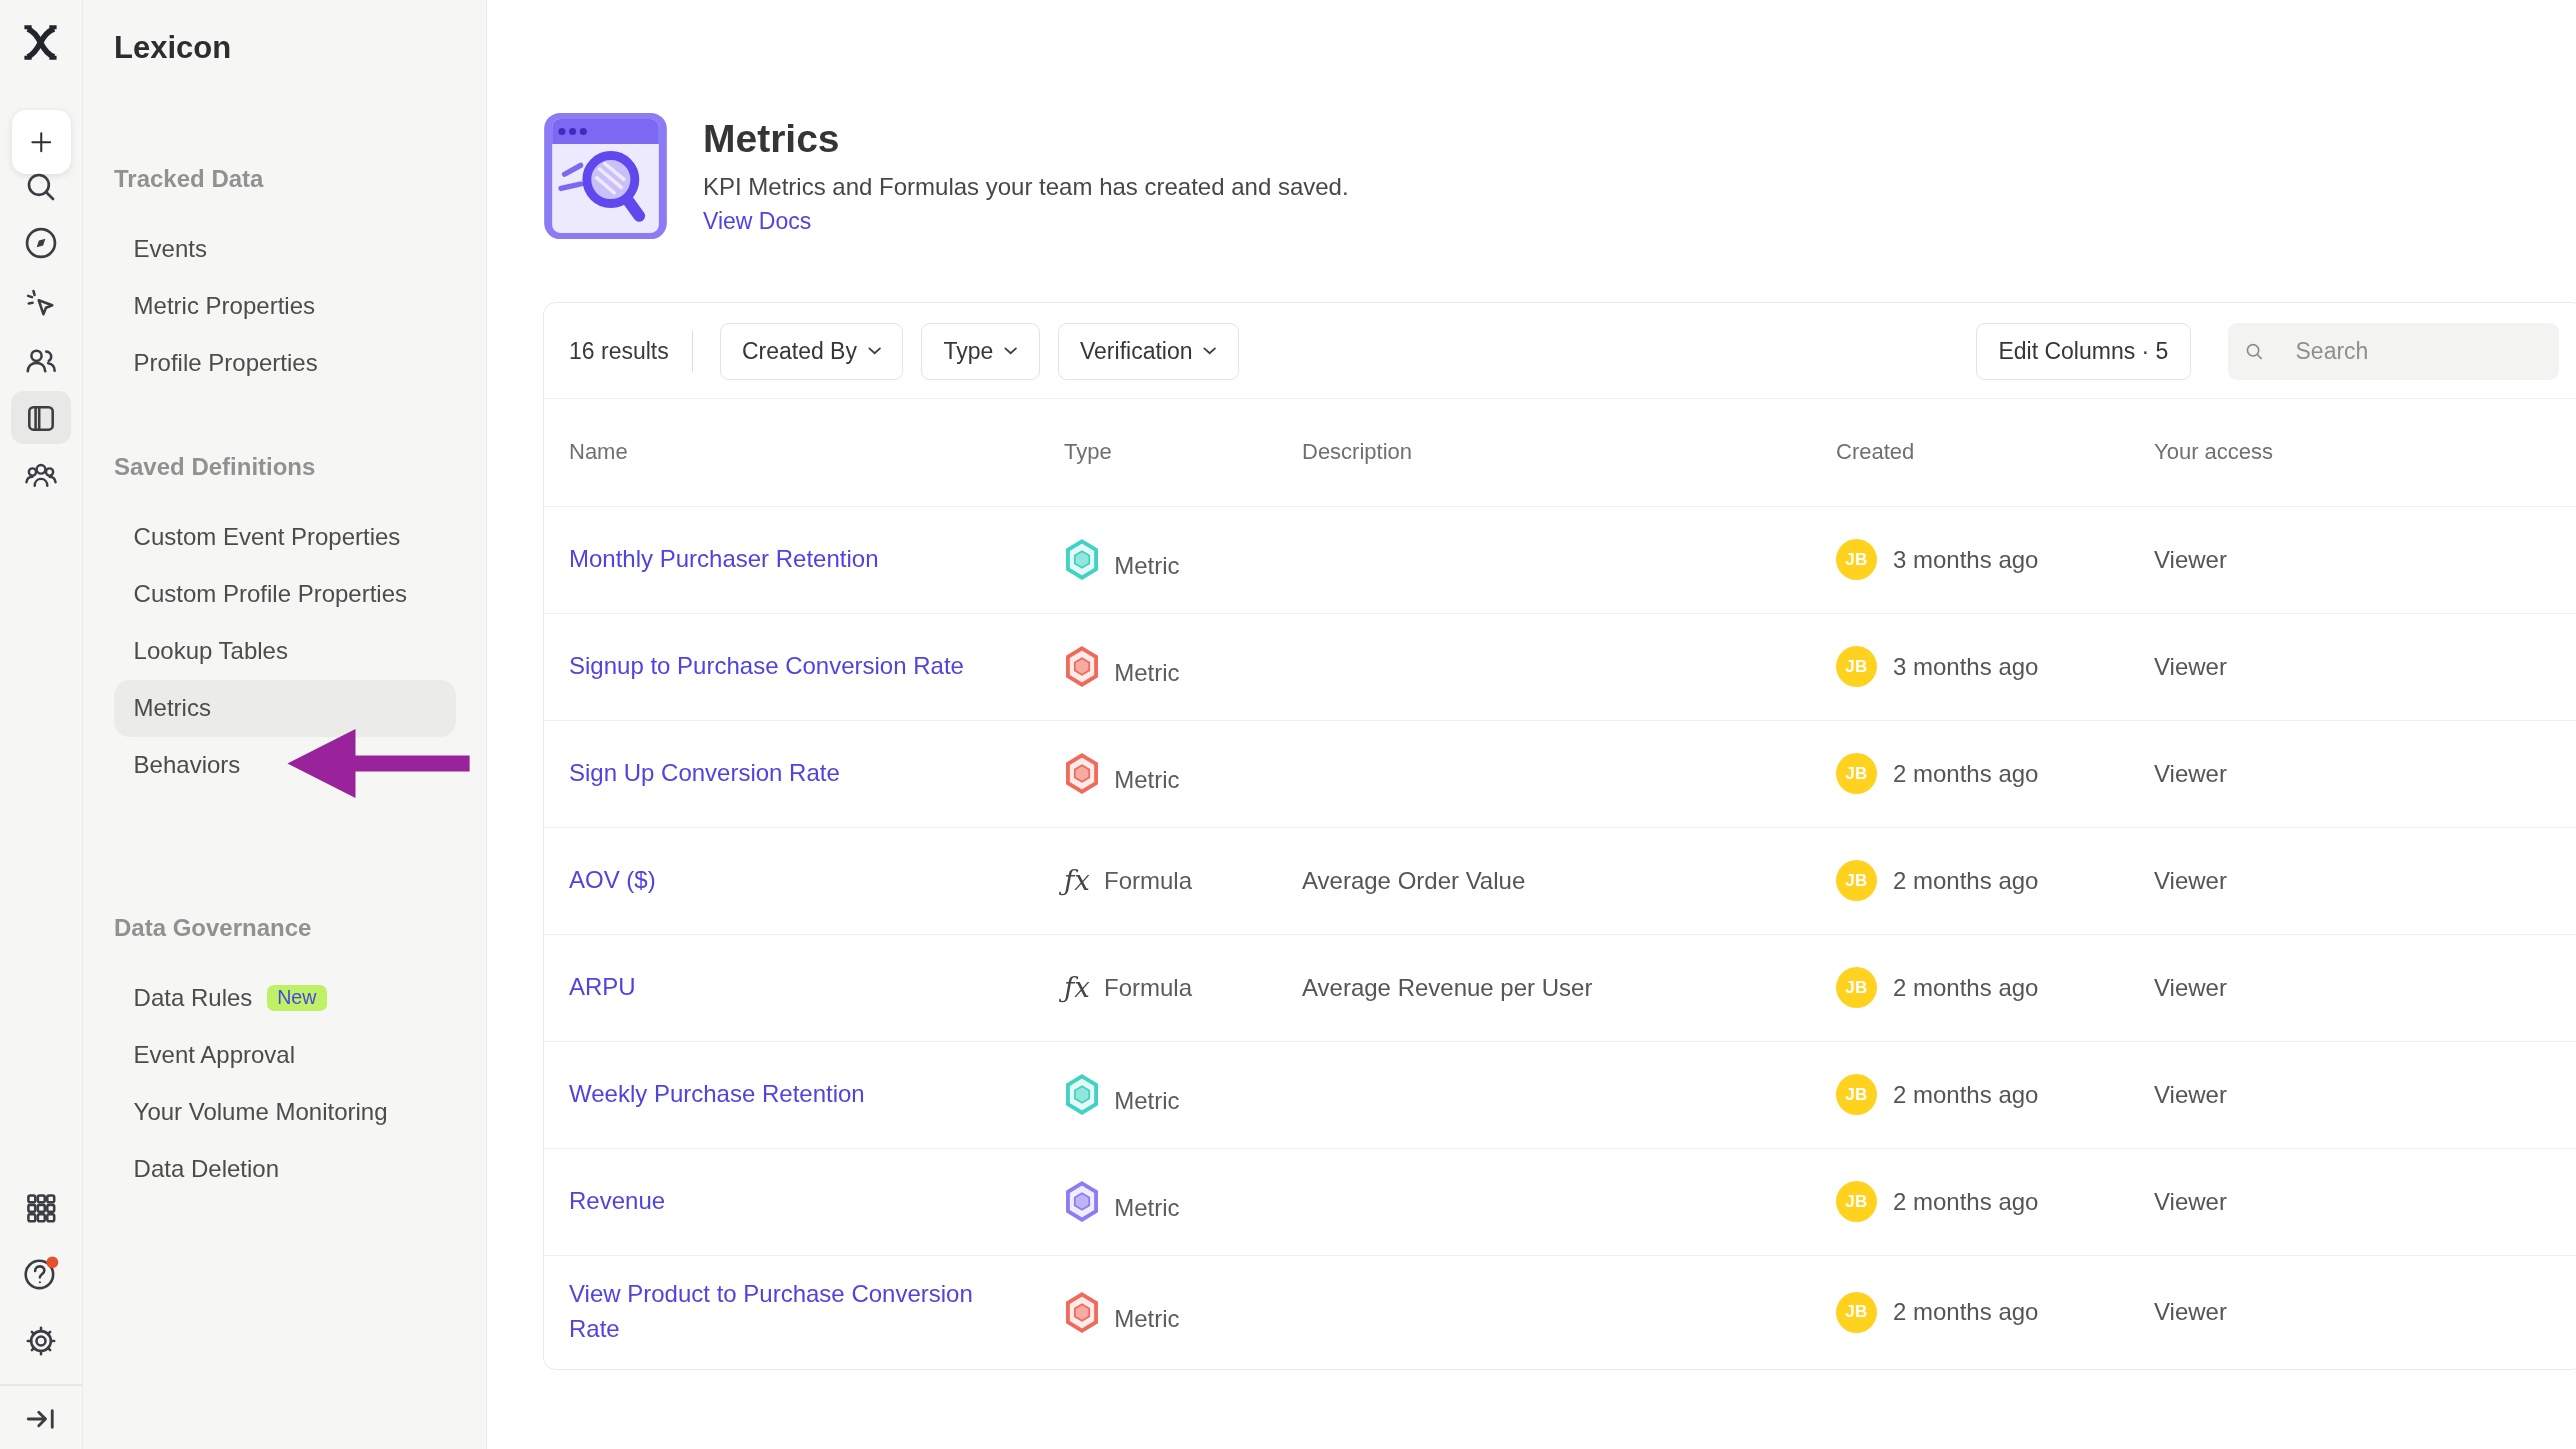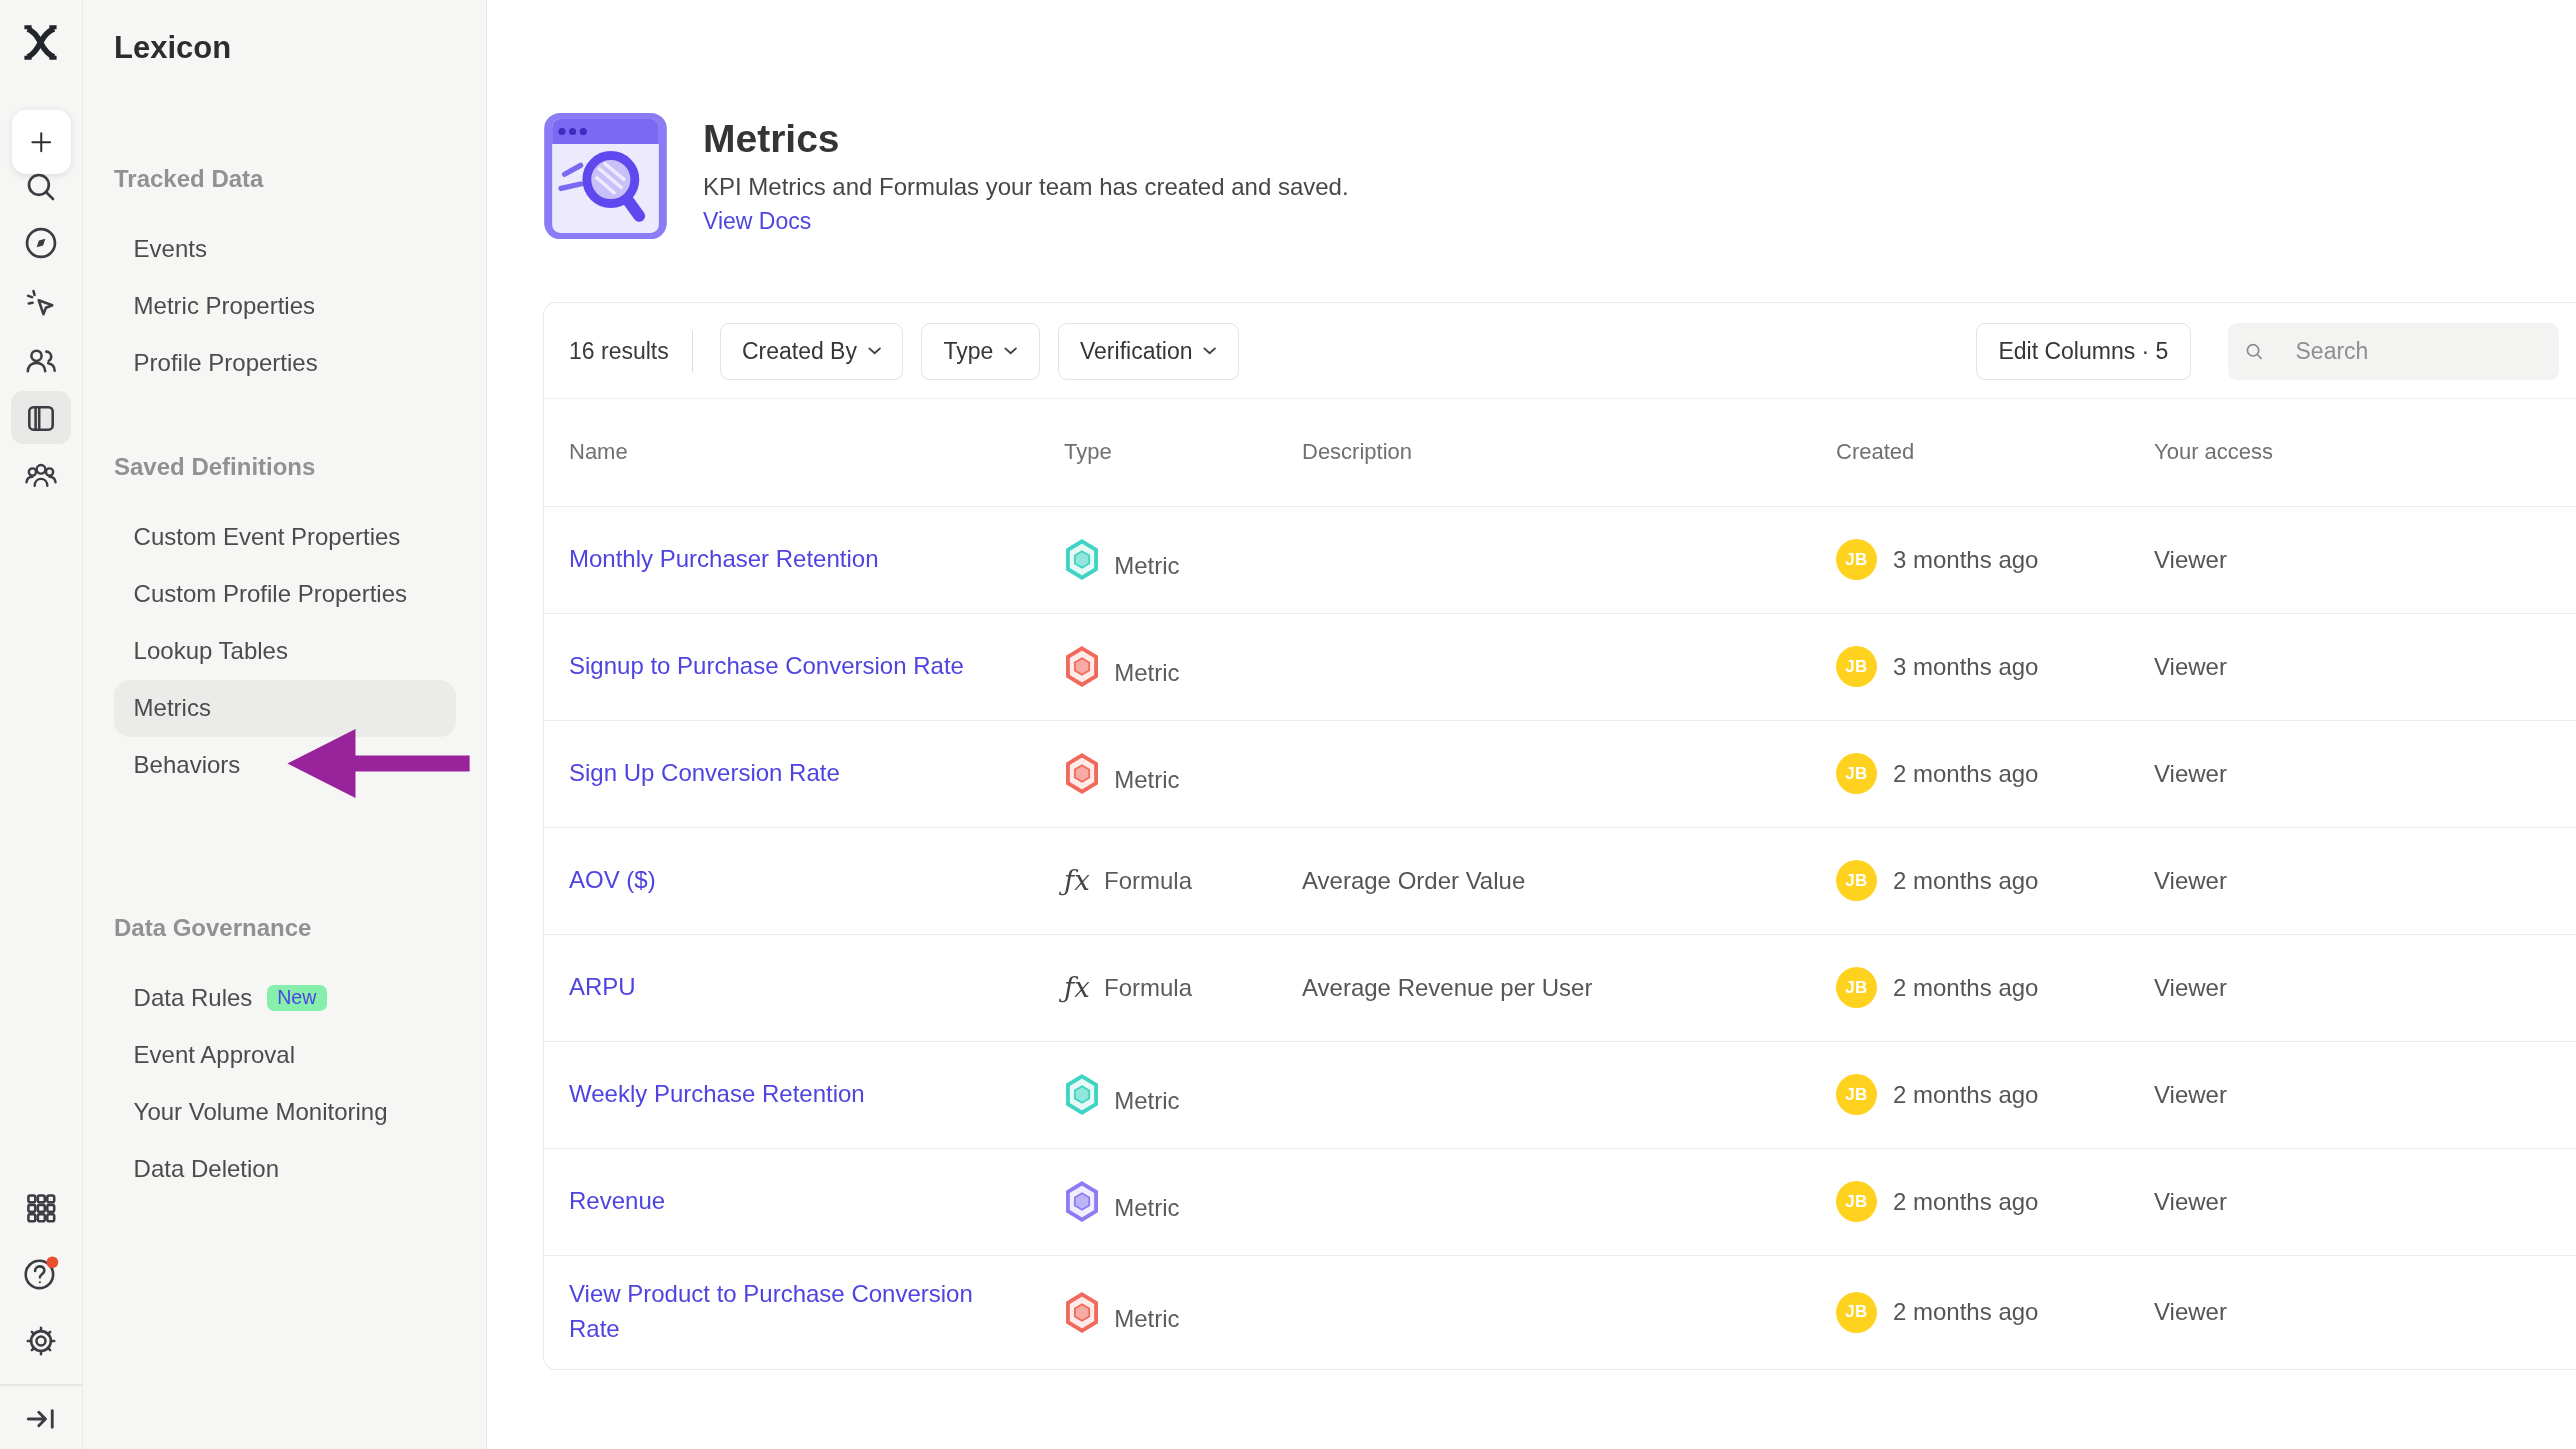--- a/index.html
+++ b/index.html
@@ -17,21 +17,21 @@
   .rail-active-bg{position:absolute;left:10.7px;top:391px;width:60px;height:53px;background:#e8e8e6;border-radius:12.5px;}
   .rail-divider{position:absolute;left:0;top:1384px;width:82px;height:1.8px;background:#e7e7e5;}
   
   .sidebar{position:absolute;left:82px;top:0;width:405px;height:1450px;background:#f6f6f5;border-right:1.8px solid #e8e8e7;box-sizing:border-box;z-index:1;}
   .sidebar-title{position:absolute;left:32px;top:30px;font-size:31px;font-weight:700;color:#2d2d2f;}
   .nav-section{position:absolute;left:32px;right:30px;}
   .sec-tracked{top:165px;} .sec-saved{top:453px;} .sec-gov{top:914px;}
   .section-header{height:28.5px;display:flex;align-items:center;font-size:24px;font-weight:600;color:#919191;margin-bottom:27px;}
   .nav-item{height:57px;display:flex;align-items:center;padding-left:19.6px;font-size:24px;color:#4c4c4c;border-radius:16px;cursor:pointer;}
   .nav-item.active{background:#ebebe9;}
-  .badge-new{margin-left:14.2px;background:#86efac;color:#4f44e0;font-size:19.6px;font-weight:500;padding:3.6px 10.7px;border-radius:7.1px;line-height:1;}
+  .badge-new{margin-left:14.2px;background:#bef264;color:#4f44e0;font-size:19.6px;font-weight:500;padding:3.6px 10.7px;border-radius:7.1px;line-height:1;}
   
   .anno-arrow{position:absolute;left:287px;top:729px;z-index:6;}
   
   .main{position:absolute;left:487px;top:0;right:0;height:1450px;background:#fff;}
   .app-icon{position:absolute;left:56px;top:112px;width:125px;height:128px;}
   .page-title{position:absolute;left:216px;top:117px;font-size:39px;font-weight:700;color:#353535;}
   .page-sub{position:absolute;left:216px;top:173px;font-size:24px;color:#474747;}
   .docs-link{position:absolute;left:216px;top:208px;font-size:23px;font-weight:500;color:#4f44e0;cursor:pointer;}
   
   .card{position:absolute;left:56px;top:302px;width:2042px;border:1.8px solid #e9e9e8;border-radius:12.5px;background:#fff;box-sizing:border-box;}

